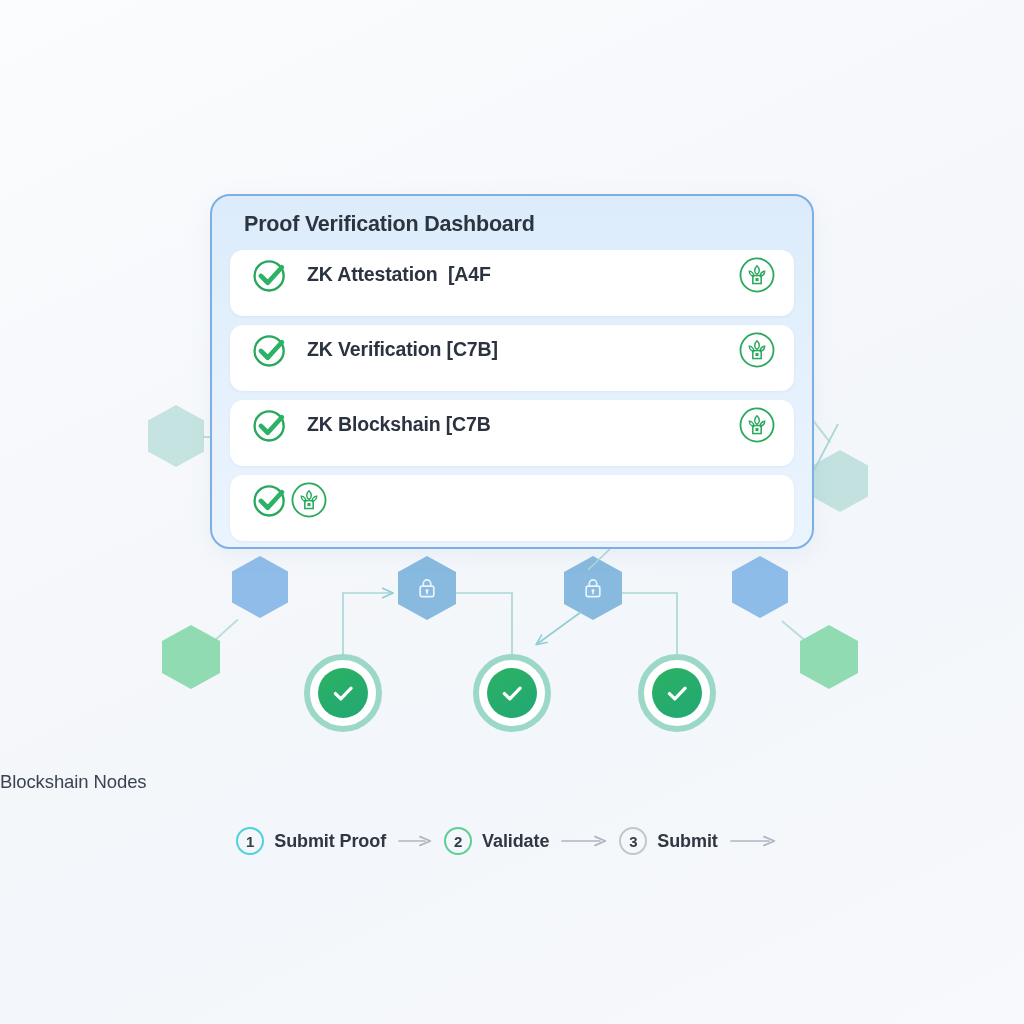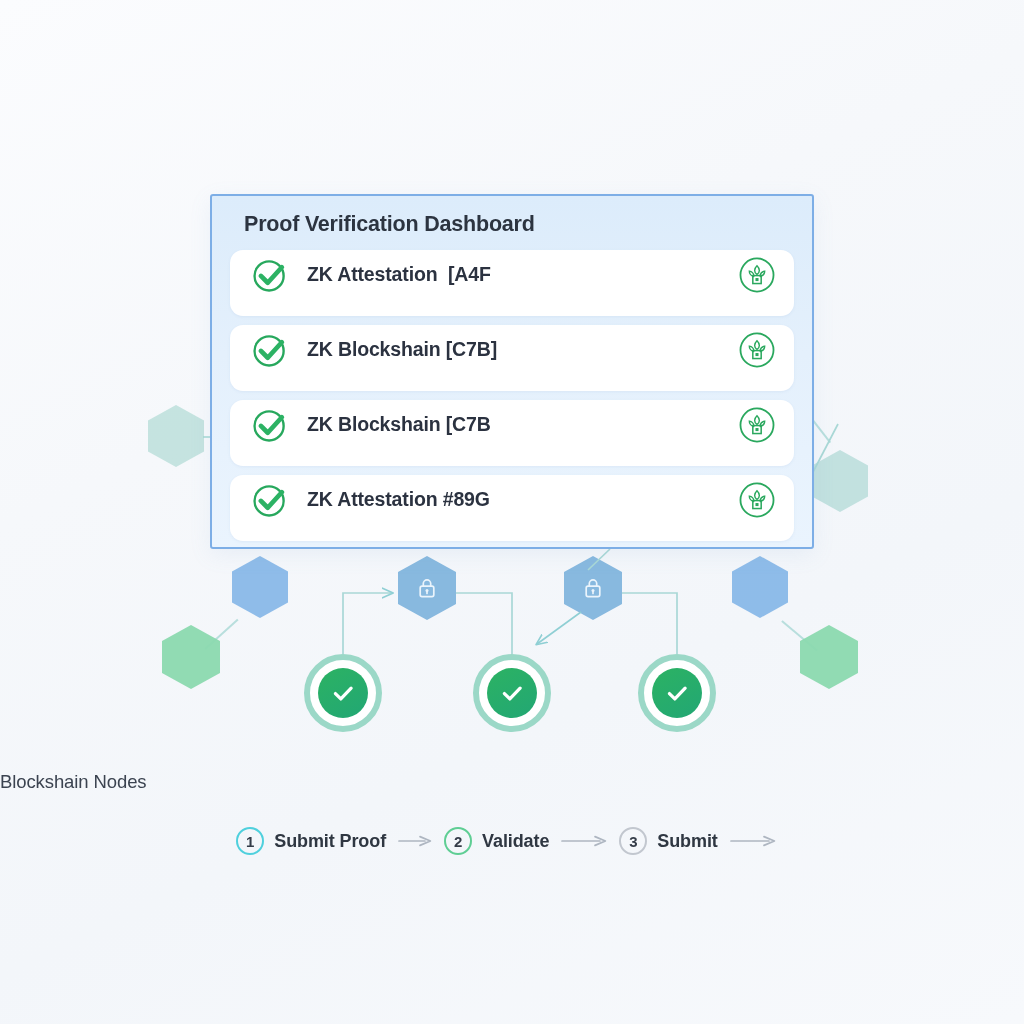--- a/index.html
+++ b/index.html
@@ -78,21 +78,21 @@
 
   
   #card {
     position: absolute;
     left: 210px;
     top: 194px;
     width: 604px;
     height: 355px;
     z-index: 6;
     border: 2.5px solid #7daee6;
-    border-radius: 3px;
+    border-radius: 20px;
     background: linear-gradient(180deg, #dcecfb 0%, #e4f0fc 45%, #eaf4fe 100%);
     padding: 0 18px 16px 18px;
     box-shadow: 0 6px 22px rgba(120,160,210,.10);
   }
 
   #card-title {
     font-size: 21.5px;
     font-weight: 700;
     color: #2c3440;
     letter-spacing: -0.2px;
@@ -271,21 +271,21 @@
             <path d="M23.7 21.6 C26.7 20.4 28.2 18.2 28.1 15.9 C25.4 16.3 23.6 18.2 23.2 21.0 Z" fill="none" stroke="#2aa85e" stroke-width="1.4"></path>
             <rect x="15.6" y="20.6" width="8.8" height="8.4" fill="none" stroke="#2aa85e" stroke-width="1.6"></rect>
             <rect x="18.4" y="23.2" width="3.2" height="3.2" fill="#2aa85e"></rect>
           </svg>
         </div>
         <div class="proof-row">
           <svg class="check-ring" viewBox="0 0 44 44">
             <circle cx="21" cy="23" r="16" fill="none" stroke="#27a85d" stroke-width="2.6"></circle>
             <path d="M12 23 L19.5 30.5 L35 13.5" fill="none" stroke="#2cb264" stroke-width="5.2" stroke-linecap="round" stroke-linejoin="round"></path>
           </svg>
-          <span class="row-label">ZK Blockshain [C7B]</span>
+          <span class="row-label">ZK Verification [C7B]</span>
           <svg class="leaf-badge" viewBox="0 0 40 40">
             <circle cx="20" cy="20" r="17.4" fill="none" stroke="#2aa85e" stroke-width="1.9"></circle>
             <path d="M20 19.5 C16.8 17.4 16.6 13.4 20 10.2 C23.4 13.4 23.2 17.4 20 19.5 Z" fill="none" stroke="#2aa85e" stroke-width="1.5"></path>
             <path d="M16.3 21.6 C13.3 20.4 11.8 18.2 11.9 15.9 C14.6 16.3 16.4 18.2 16.8 21.0 Z" fill="none" stroke="#2aa85e" stroke-width="1.4"></path>
             <path d="M23.7 21.6 C26.7 20.4 28.2 18.2 28.1 15.9 C25.4 16.3 23.6 18.2 23.2 21.0 Z" fill="none" stroke="#2aa85e" stroke-width="1.4"></path>
             <rect x="15.6" y="20.6" width="8.8" height="8.4" fill="none" stroke="#2aa85e" stroke-width="1.6"></rect>
             <rect x="18.4" y="23.2" width="3.2" height="3.2" fill="#2aa85e"></rect>
           </svg>
         </div>
         <div class="proof-row">
@@ -301,21 +301,20 @@
             <path d="M23.7 21.6 C26.7 20.4 28.2 18.2 28.1 15.9 C25.4 16.3 23.6 18.2 23.2 21.0 Z" fill="none" stroke="#2aa85e" stroke-width="1.4"></path>
             <rect x="15.6" y="20.6" width="8.8" height="8.4" fill="none" stroke="#2aa85e" stroke-width="1.6"></rect>
             <rect x="18.4" y="23.2" width="3.2" height="3.2" fill="#2aa85e"></rect>
           </svg>
         </div>
         <div class="proof-row">
           <svg class="check-ring" viewBox="0 0 44 44">
             <circle cx="21" cy="23" r="16" fill="none" stroke="#27a85d" stroke-width="2.6"></circle>
             <path d="M12 23 L19.5 30.5 L35 13.5" fill="none" stroke="#2cb264" stroke-width="5.2" stroke-linecap="round" stroke-linejoin="round"></path>
           </svg>
-          <span class="row-label">ZK Attestation #89G</span>
           <svg class="leaf-badge" viewBox="0 0 40 40">
             <circle cx="20" cy="20" r="17.4" fill="none" stroke="#2aa85e" stroke-width="1.9"></circle>
             <path d="M20 19.5 C16.8 17.4 16.6 13.4 20 10.2 C23.4 13.4 23.2 17.4 20 19.5 Z" fill="none" stroke="#2aa85e" stroke-width="1.5"></path>
             <path d="M16.3 21.6 C13.3 20.4 11.8 18.2 11.9 15.9 C14.6 16.3 16.4 18.2 16.8 21.0 Z" fill="none" stroke="#2aa85e" stroke-width="1.4"></path>
             <path d="M23.7 21.6 C26.7 20.4 28.2 18.2 28.1 15.9 C25.4 16.3 23.6 18.2 23.2 21.0 Z" fill="none" stroke="#2aa85e" stroke-width="1.4"></path>
             <rect x="15.6" y="20.6" width="8.8" height="8.4" fill="none" stroke="#2aa85e" stroke-width="1.6"></rect>
             <rect x="18.4" y="23.2" width="3.2" height="3.2" fill="#2aa85e"></rect>
           </svg>
         </div>
       </div>

